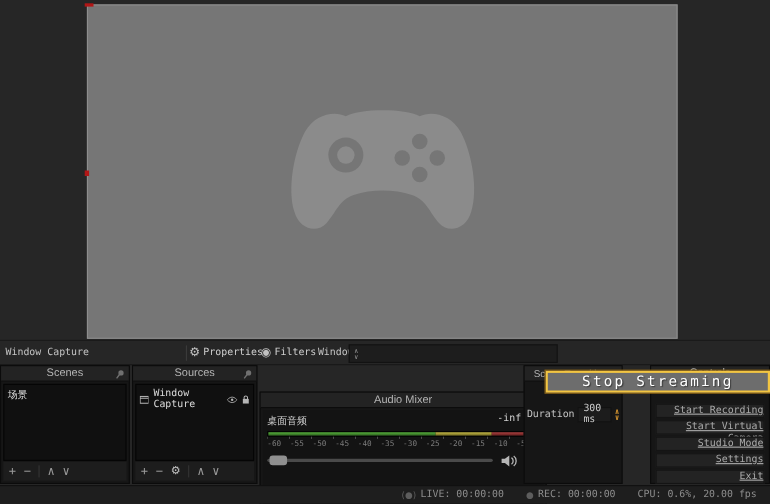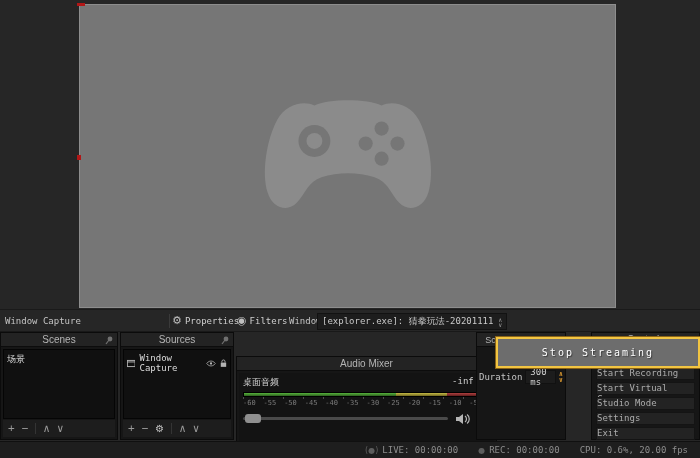--- a/index.html
+++ b/index.html
@@ -72,27 +72,27 @@
   
   .duration-row { position:absolute; left:2px; right:2px; top:37px; display:flex; align-items:center;
                   font-size:9px; color:#c4c4c4; gap:3px; }
   .dur-field { width:46px; height:14px; background:#1c1c1c; border:1px solid #111;
                display:flex; align-items:center; padding-left:4px; color:#cfcfcf; }
   .dur-arrows { display:flex; flex-direction:column; line-height:6px; font-size:7px; font-weight:700; color:#cc8f2e; }
 
   
   .ctl-btns { position:absolute; left:4px; right:4px; top:34px; display:flex; flex-direction:column; gap:2px; }
   .ctl-btn { height:13px; background:#232323; border:1px solid #141414; color:#ababab;
-             font-size:9px; line-height:11px; text-align:left; }
-
-  
-  .stop-overlay { position:absolute; left:496px; top:337px; width:204px; height:31px;
+             font-size:9px; line-height:11px; text-align:right;text-decoration:underline; }
+
+  
+  .stop-overlay { position:absolute; left:496px; top:337px; width:204px; height:20px;
                   background:#6d6d6d; border:2px solid #f2c542; outline:1px solid #8a6318;
                   display:flex; align-items:center; justify-content:center; z-index:10;
-                  color:#ffffff; font-size:10px; letter-spacing:2px;
+                  color:#ffffff; font-size:13px; letter-spacing:2px;
                   text-shadow:1px 1px 1px #3a3a3a; }
 
   
   .statusbar { position:absolute; left:0; top:441px; width:700px; height:17px; background:#1e1e1e;
                border-top:1px solid #101010; display:flex; align-items:center; justify-content:flex-end;
                gap:20px; padding-right:12px; font-size:9px; color:#8d8d8d; }
   .sb-item { display:flex; align-items:center; gap:4px; }
   .sb-dot { font-size:8px; color:#5d5d5d; font-family:"DejaVu Sans", sans-serif; }
 
   svg .ic { fill:none; stroke:#b5b5b5; stroke-width:1.2; }
@@ -124,21 +124,20 @@
     <span class="st-btn props">
       <span class="gear-glyph">⚙</span>
       <span>Properties</span>
     </span>
     <span class="st-btn filters">
       <span class="gear-glyph">◉</span>
       <span>Filters</span>
     </span>
     <span class="st-window-label">Window</span>
     <span class="st-combo">
-      <span class="combo-text">[explorer.exe]: 猜拳玩法-20201111</span>
       <span class="combo-arrows">
         <span>∧</span>
           <span>∨</span>
       </span>
     </span>
   </div>
 
   <div class="panel p-scenes">
     <div class="panel-header">
       <span>Scenes</span>

